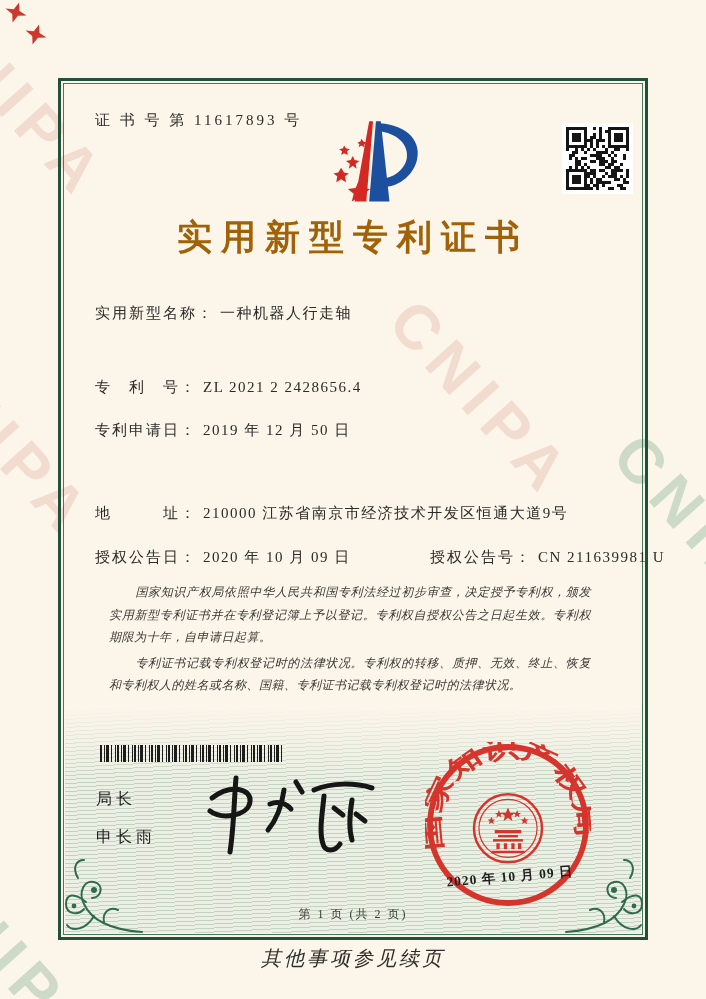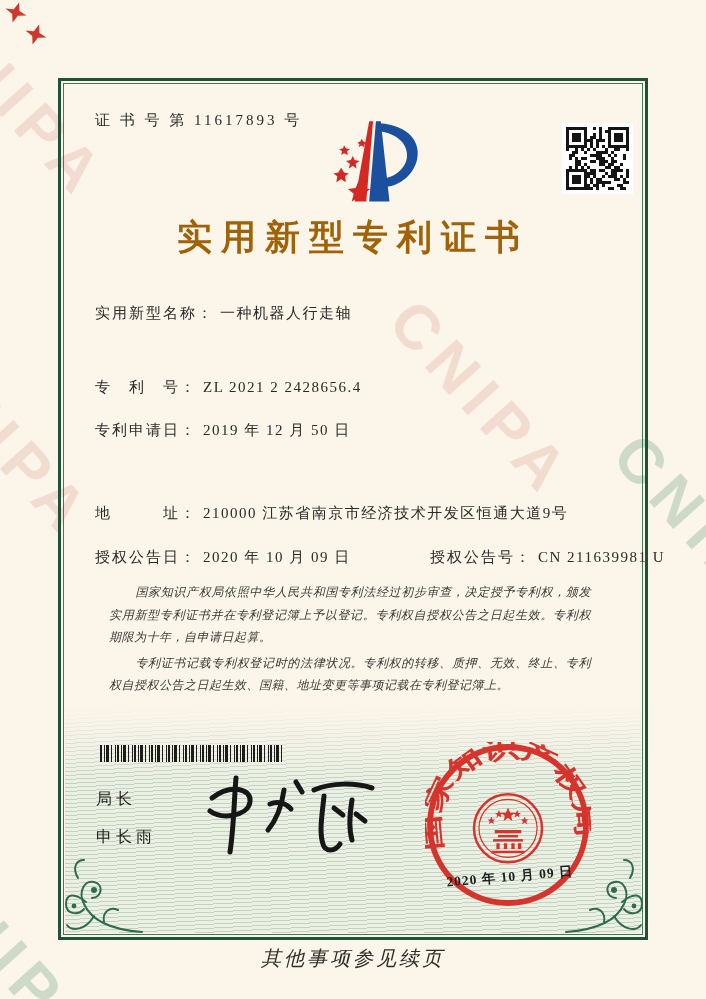--- a/index.html
+++ b/index.html
@@ -373,21 +373,21 @@
   <div class="row" style="top:504px;">
     <span class="lbl">地　　　址：</span><span class="val">210000 江苏省南京市经济技术开发区恒通大道9号</span>
   </div>
   <div class="row" style="top:548px;">
     <span><span class="lbl">授权公告日：</span><span class="val">2020 年 10 月 09 日</span></span>
     <span class="grant2"><span class="lbl">授权公告号：</span><span class="val">CN 211639981 U</span></span>
   </div>
 
   <div class="paras">
     <p>国家知识产权局依照中华人民共和国专利法经过初步审查，决定授予专利权，颁发实用新型专利证书并在专利登记簿上予以登记。专利权自授权公告之日起生效。专利权期限为十年，自申请日起算。</p>
-    <p>专利证书记载专利权登记时的法律状况。专利权的转移、质押、无效、终止、专利权自授权公告之日起生效、国籍、地址变更等事项记载在专利登记簿上。</p>
+    <p>专利证书记载专利权登记时的法律状况。专利权的转移、质押、无效、终止、恢复和专利权人的姓名或名称、国籍、专利证书记载专利权登记时的法律状况。</p>
   </div>
 
   <div class="barcode"></div>
 
   <div class="director-label">局长</div>
   <div class="director-name">申长雨</div>
   <svg class="signature" width="190" height="102" viewBox="0 0 190 102">
     <g stroke="#161616" stroke-width="5" fill="none" stroke-linecap="round" stroke-linejoin="round">
       <path d="M40 10 C38 32 38 58 34 84"></path>
       <path d="M16 30 C34 16 56 20 54 34 C52 48 26 52 14 43"></path>
@@ -426,15 +426,16 @@
       <rect x="82" y="117" width="36" height="3"></rect>
       <rect x="86" y="122" width="4" height="7"></rect>
       <rect x="95" y="122" width="4" height="7"></rect>
       <rect x="104" y="122" width="4" height="7"></rect>
       <rect x="112" y="122" width="4" height="7"></rect>
       <rect x="80" y="131" width="40" height="3"></rect>
     </g>
   </svg>
   <div class="seal-date">2020 年 10 月 09 日</div>
 
+  <div class="page-no">第 1 页 (共 2 页)</div>
   <div class="footer-note">其他事项参见续页</div>
 
 </div>
 
 </body></html>

